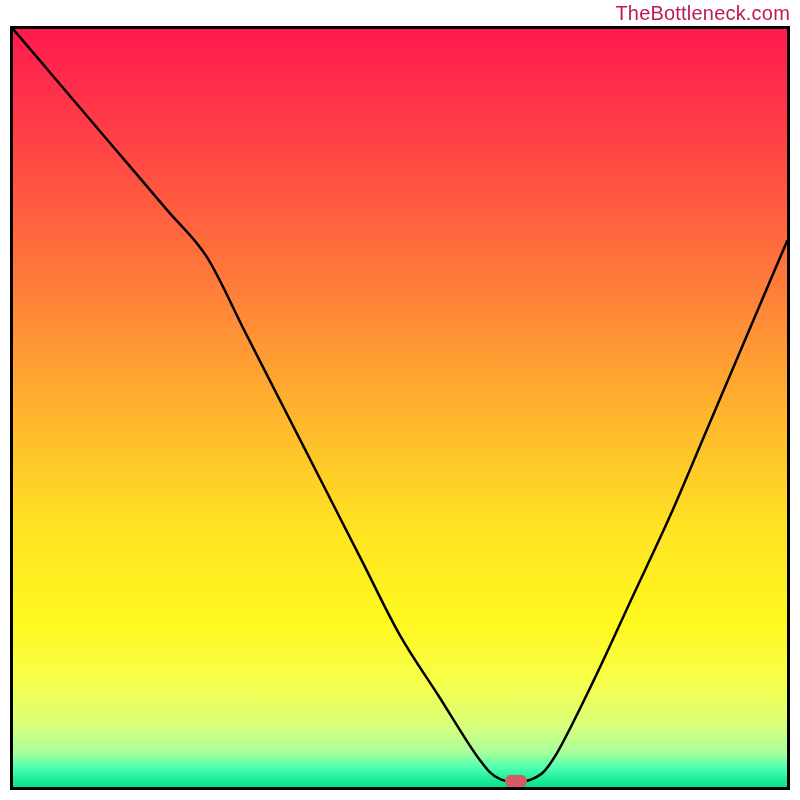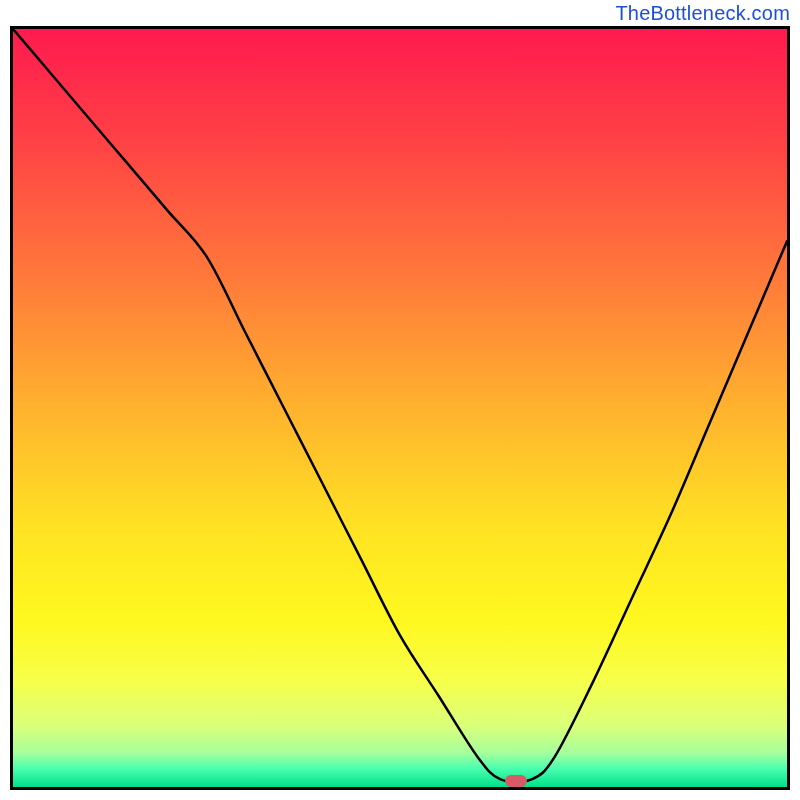--- a/index.html
+++ b/index.html
@@ -13,21 +13,21 @@
   .wrap {
     position: relative;
     width: 800px;
     height: 800px;
   }
   .attribution {
     position: absolute;
     top: 2px;
     right: 10px;
     font-size: 20px;
-    color: #1d4ed8;
+    color: #be185d;
     font-weight: 500;
     letter-spacing: 0.2px;
   }
   .frame {
     position: absolute;
     left: 10px;
     top: 26px;
     width: 780px;
     height: 764px;
     border: 3px solid #000;

